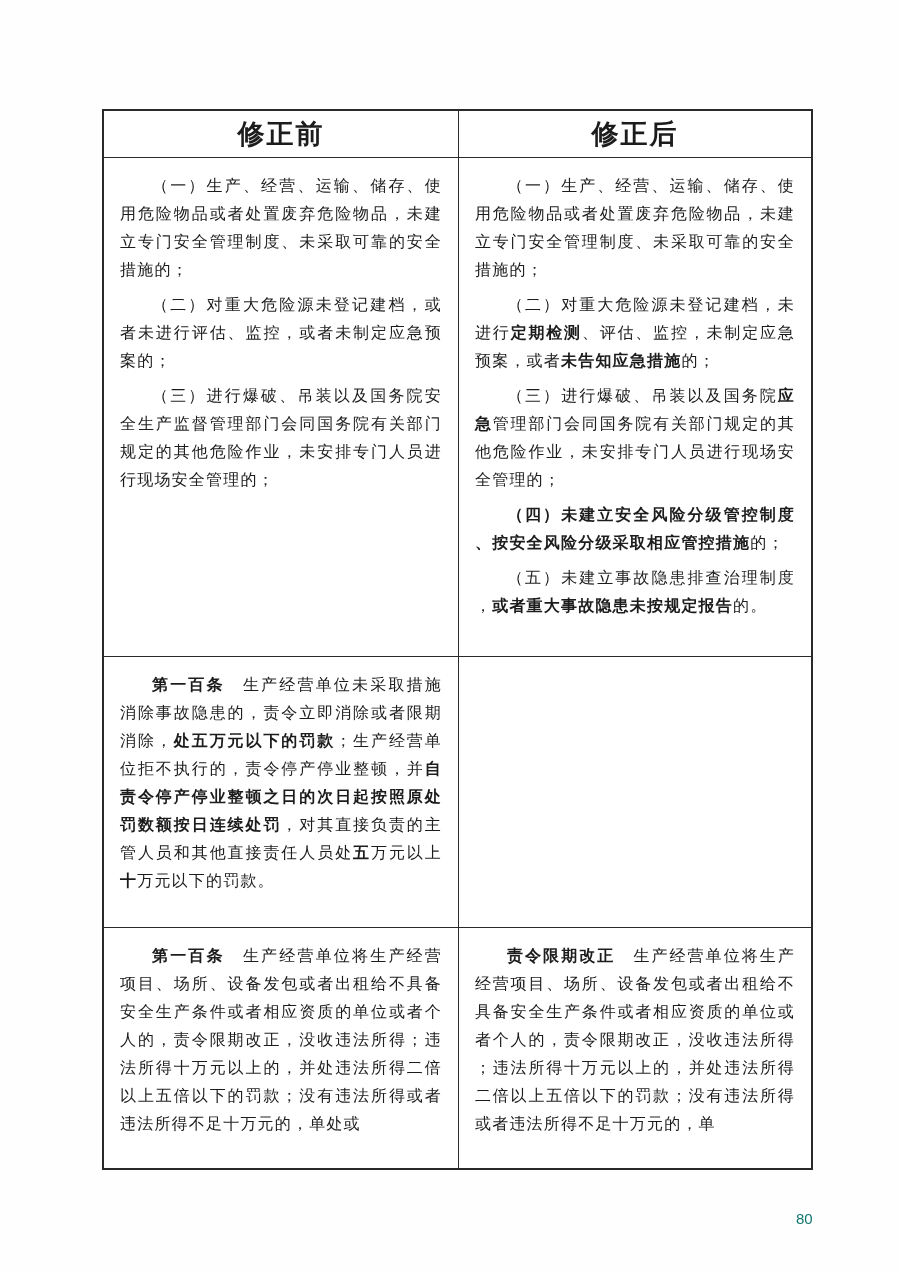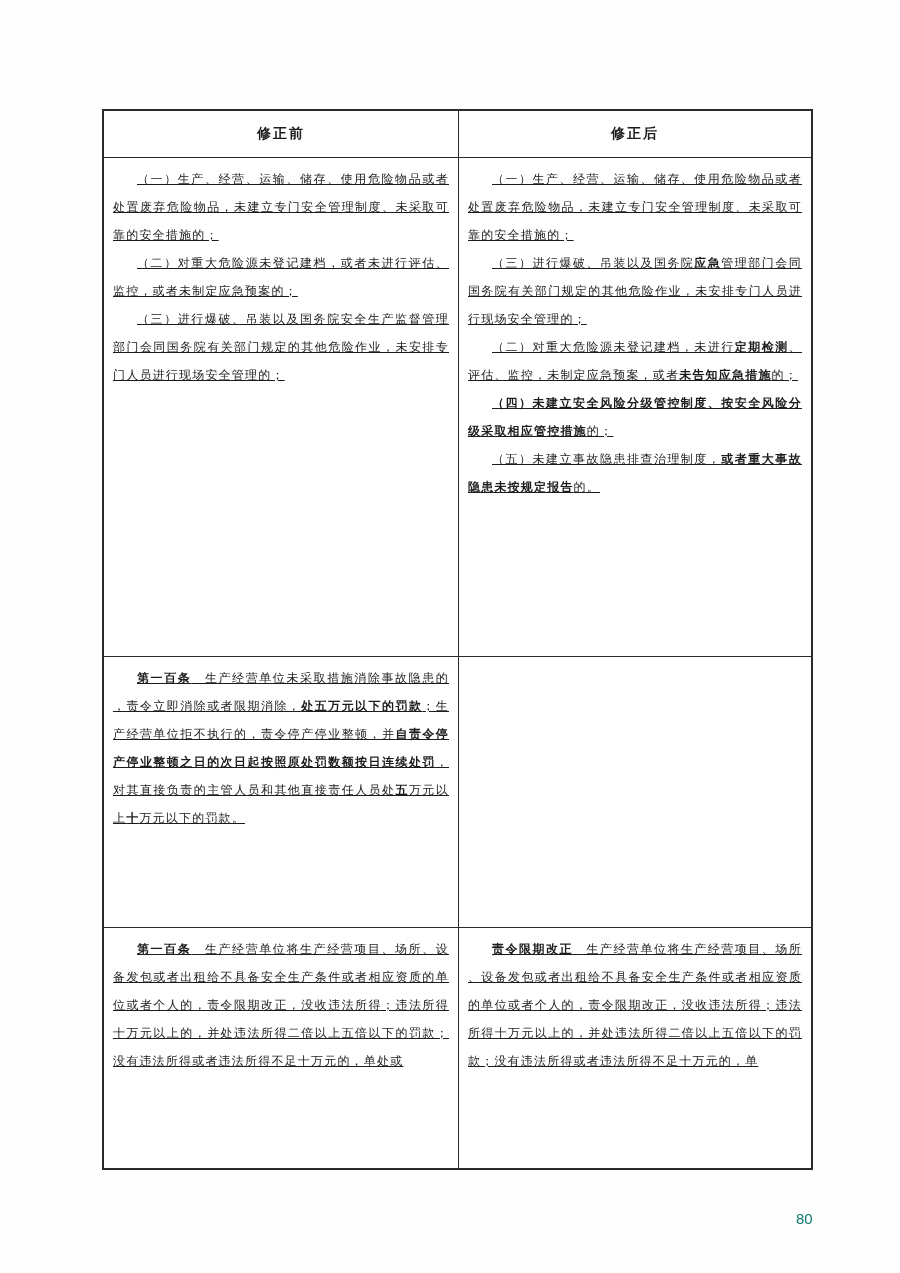--- a/index.html
+++ b/index.html
@@ -30,46 +30,45 @@
     box-sizing: border-box;
   }
   .head-row {
     height: 47px;
     border-bottom: 1px solid #2a2a2a;
   }
   .head-cell {
     display: flex; align-items: center; justify-content: center;
     font-family: "Liberation Sans", "DejaVu Sans", sans-serif;
     font-weight: 700;
-    font-size: 14px;
+    font-size: 27px;
     letter-spacing: 2px;
     box-sizing: border-box;
   }
   .head-cell:first-child, .cell:first-child { border-right: 1px solid #2a2a2a; }
   .body-row { border-bottom: 1px solid #2a2a2a; }
   .body-row:last-child { border-bottom: none; }
   .body-row.r1 { height: 499px; }
   .body-row.r2 { height: 271px; }
   .body-row.r3 { height: 240px; }
   .cell {
     box-sizing: border-box;
     padding: 7px 9px 0 9px;
     overflow: hidden;
   }
   .para {
-    margin: 0;
-    font-size: 12px;
+    margin: 7px;
+    font-size: 16px;
     line-height: 28px;
     letter-spacing: 1.2px;
     text-indent: 2em;
     text-align: justify;
     text-justify: inter-character;
     overflow-wrap: anywhere;
     line-break: anywhere;
-    text-decoration: underline;
   }
   .para b {
     font-family: "Liberation Sans", "DejaVu Sans", sans-serif;
     font-weight: 700;
   }
   .pageno {
     position: absolute;
     left: 796px; top: 1210px;
     font-family: "Liberation Sans", "DejaVu Sans", sans-serif;
     font-size: 15px;
@@ -87,22 +86,22 @@
     </div>
     <div id="tbody-rows">
         <div class="row body-row r1">
           <div class="cell">
             <p class="para"><span>（一）生产、经营、运输、储存、使用危险物品或者处置废弃危险物品，未建立专门安全管理制度、未采取可靠的安全措施的；</span></p>
             <p class="para"><span>（二）对重大危险源未登记建档，或者未进行评估、监控，或者未制定应急预案的；</span></p>
             <p class="para"><span>（三）进行爆破、吊装以及国务院安全生产监督管理部门会同国务院有关部门规定的其他危险作业，未安排专门人员进行现场安全管理的；</span></p>
           </div>
           <div class="cell">
             <p class="para"><span>（一）生产、经营、运输、储存、使用危险物品或者处置废弃危险物品，未建立专门安全管理制度、未采取可靠的安全措施的；</span></p>
+            <p class="para"><span>（二）对重大危险源未登记建档，未进行</span><b>定期检测</b><span>、评估、监控，未制定应急预案，或者</span><b>未告知应急措施</b><span>的；</span></p>
             <p class="para"><span>（三）进行爆破、吊装以及国务院</span><b>应急</b><span>管理部门会同国务院有关部门规定的其他危险作业，未安排专门人员进行现场安全管理的；</span></p>
-            <p class="para"><span>（二）对重大危险源未登记建档，未进行</span><b>定期检测</b><span>、评估、监控，未制定应急预案，或者</span><b>未告知应急措施</b><span>的；</span></p>
             <p class="para"><b>（四）未建立安全风险分级管控制度、按安全风险分级采取相应管控措施</b><span>的；</span></p>
             <p class="para"><span>（五）未建立事故隐患排查治理制度，</span><b>或者重大事故隐患未按规定报告</b><span>的。</span></p>
           </div>
         </div>
         <div class="row body-row r2">
           <div class="cell">
             <p class="para"><b>第一百条</b><span>　生产经营单位未采取措施消除事故隐患的，责令立即消除或者限期消除，</span><b>处五万元以下的罚款</b><span>；生产经营单位拒不执行的，责令停产停业整顿，并</span><b>自责令停产停业整顿之日的次日起按照原处罚数额按日连续处罚</b><span>，对其直接负责的主管人员和其他直接责任人员处</span><b>五</b><span>万元以上</span><b>十</b><span>万元以下的罚款。</span></p>
           </div>
         </div>
         <div class="row body-row r3">

